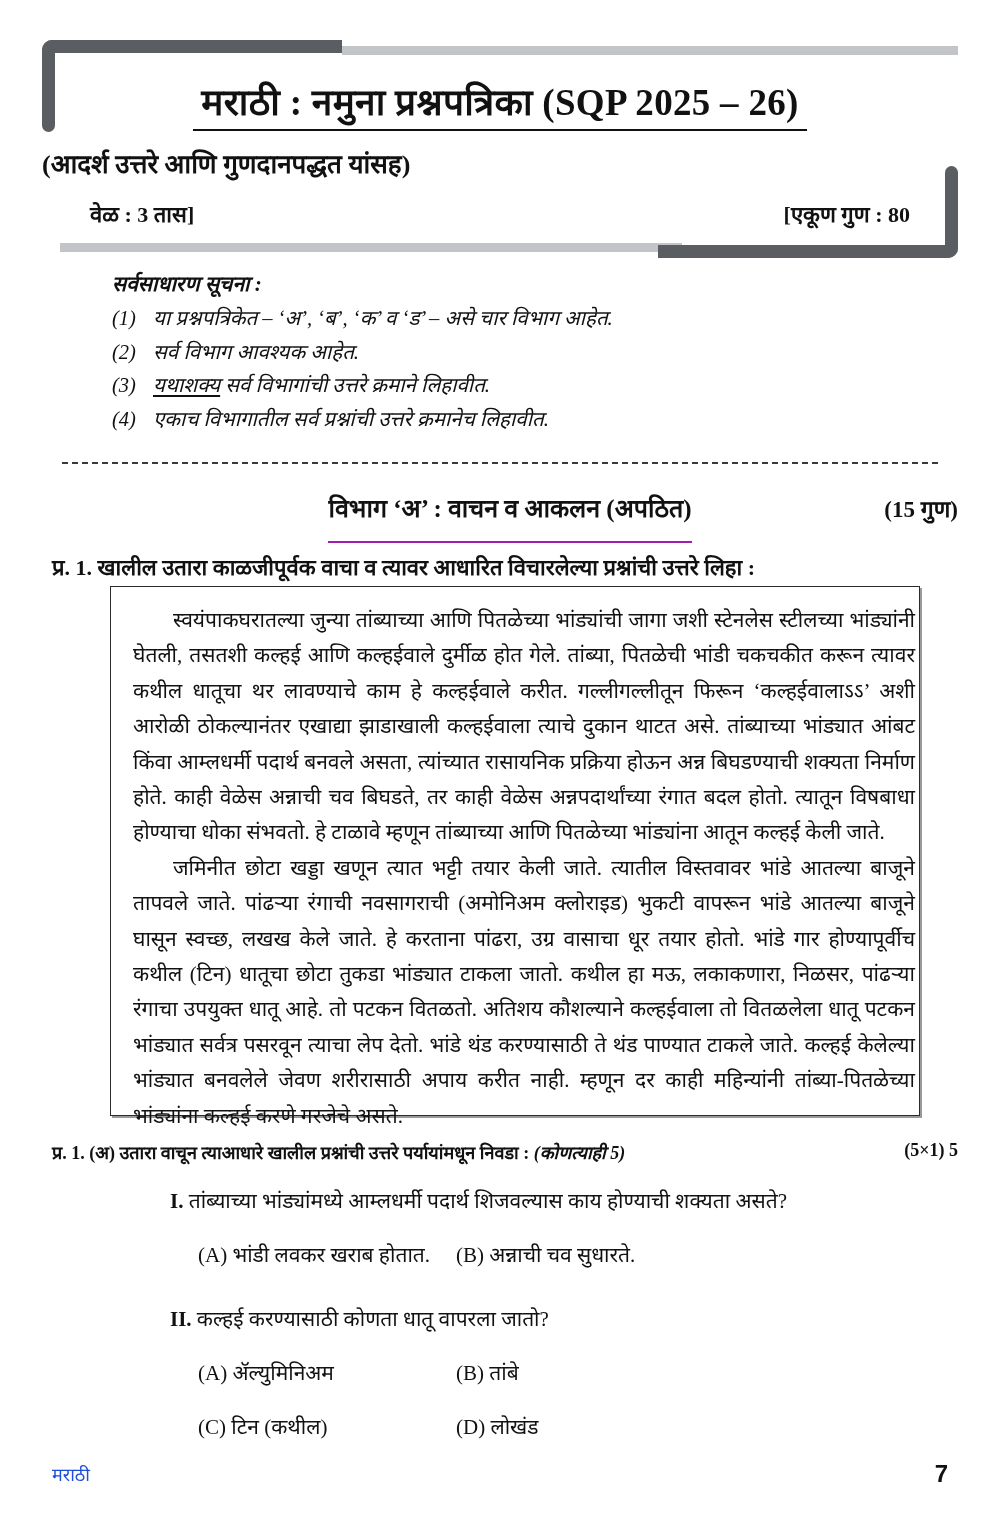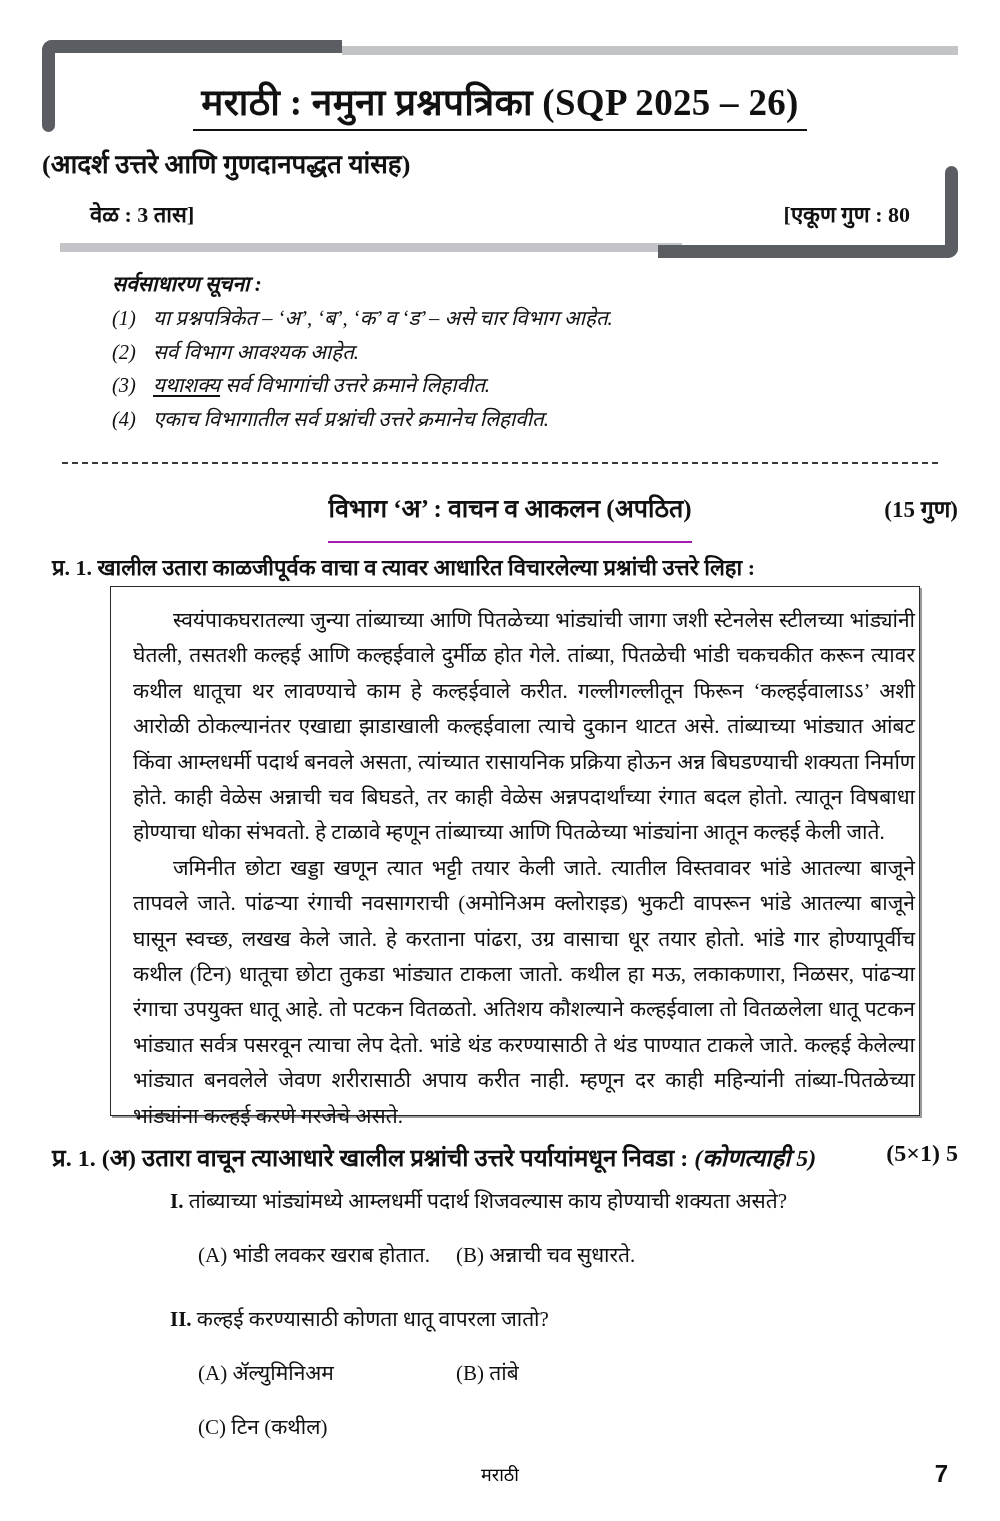--- a/index.html
+++ b/index.html
@@ -226,21 +226,21 @@
     text-justify: inter-word;
   }
   .passage-box p + p { margin-top: 0px; }
 
   
   .q1a-line {
     position: absolute;
     left: 52px;
     top: 1140px;
     width: 906px;
-    font-size: 24px;
+    font-size: 18px;
     font-weight: bold;
     white-space: nowrap;
   }
   .q1a-line .ital { font-style: italic; }
   .q1a-line .marks {
     position: absolute;
     right: 0;
     top: 0;
     font-weight: bold;
   }
@@ -276,23 +276,23 @@
   .footer {
     position: absolute;
     left: 52px;
     right: 52px;
     top: 1462px;
     height: 30px;
   }
   .footer-center {
     position: absolute;
     left: 0; right: 0;
-    text-align: center;
+    text-align: left;
     font-size: 18px;
-    color: #000000;
+    color: #1d4ed8;
     font-family: "Liberation Sans", "DejaVu Sans", sans-serif;
   }
   .footer-page {
     position: absolute;
     right: 0;
     top: -2px;
     font-size: 24px;
     font-weight: bold;
     font-family: "Liberation Sans", "DejaVu Sans", sans-serif;
   }
@@ -380,20 +380,21 @@
     <div class="subq-head">
       <b>II.</b>
       <span>कल्हई करण्यासाठी कोणता धातू वापरला जातो?</span>
     </div>
     <div class="opt-row indent-opts">
       <span class="opt opt-a">(A) ॲल्युमिनिअम</span>
       <span class="opt opt-b">(B) तांबे</span>
     </div>
     <div class="opt-row indent-opts">
       <span class="opt opt-a">(C) टिन (कथील)</span>
+      <span class="opt opt-b">(D) लोखंड</span>
     </div>
   </div>
 
   <div class="footer">
     <div class="footer-center">मराठी</div>
     <div class="footer-page">7</div>
   </div>
 
 </div>
 

